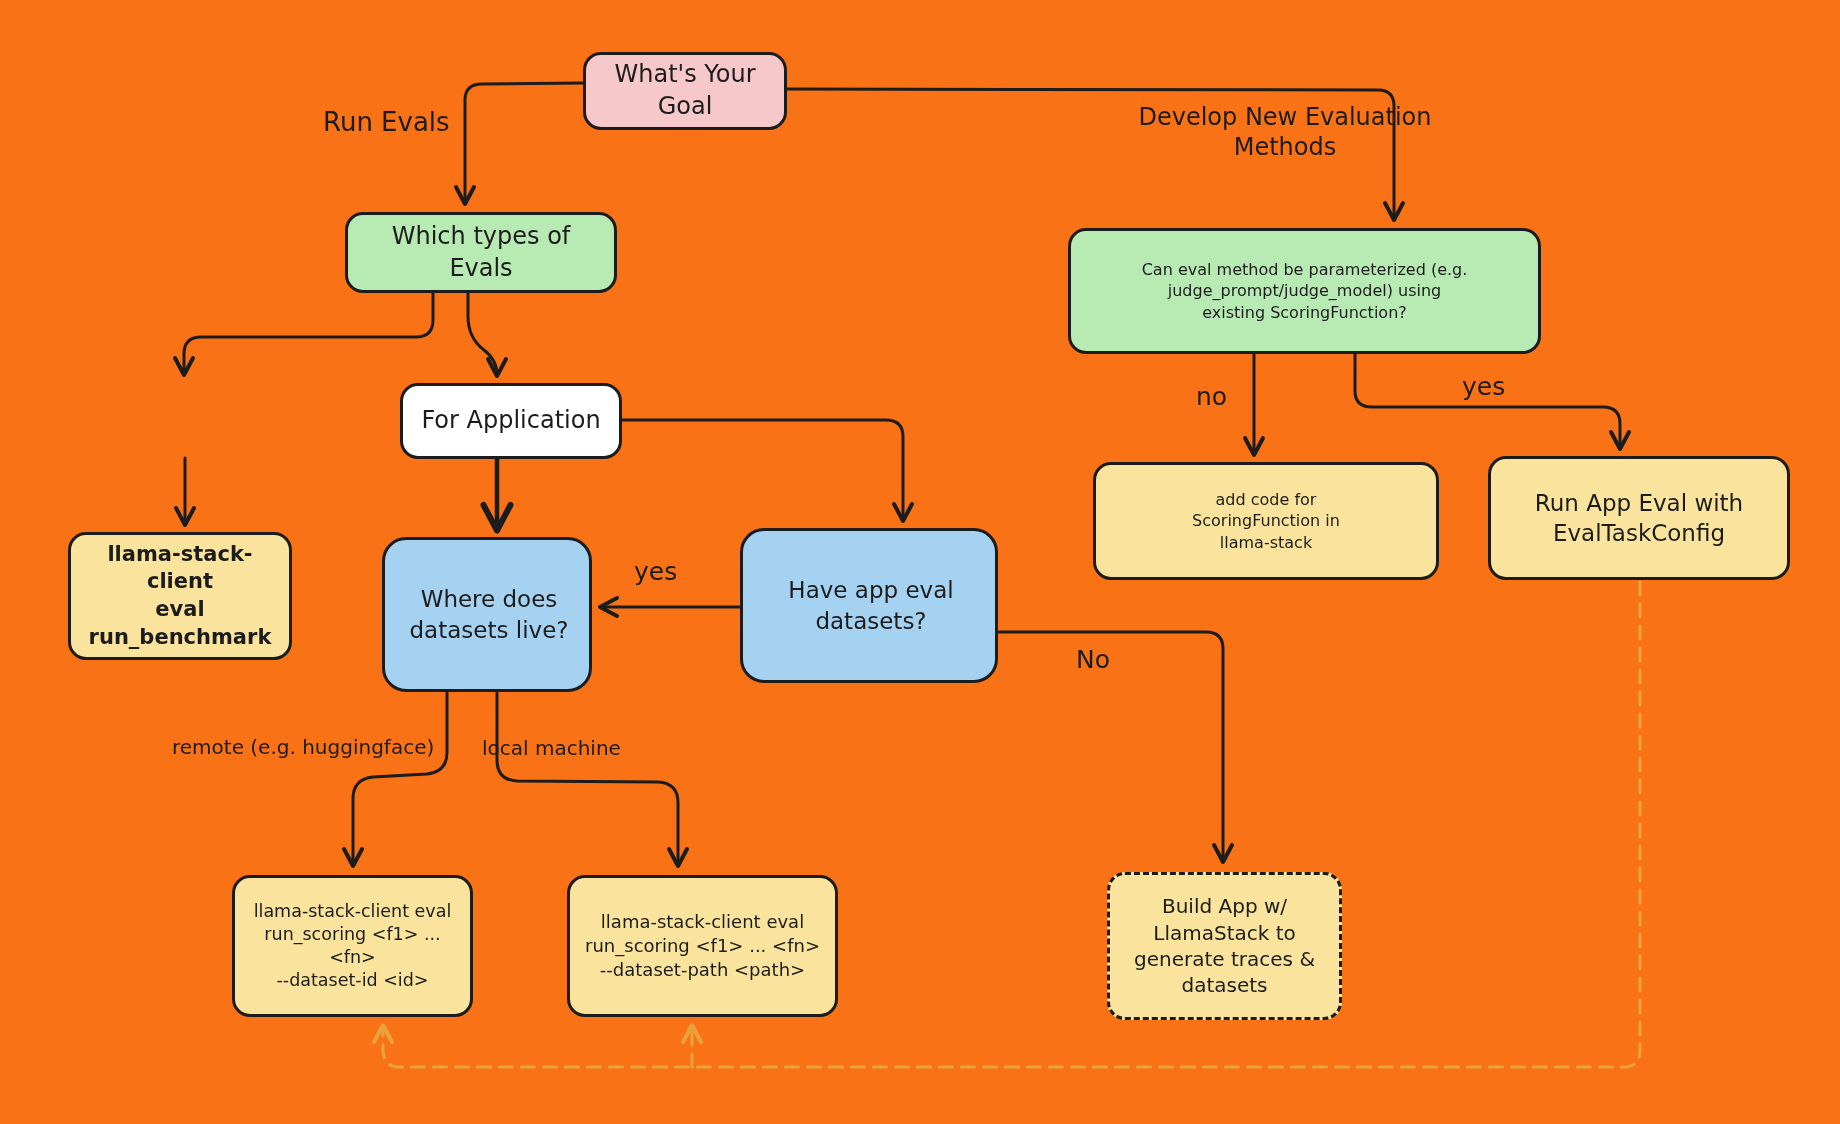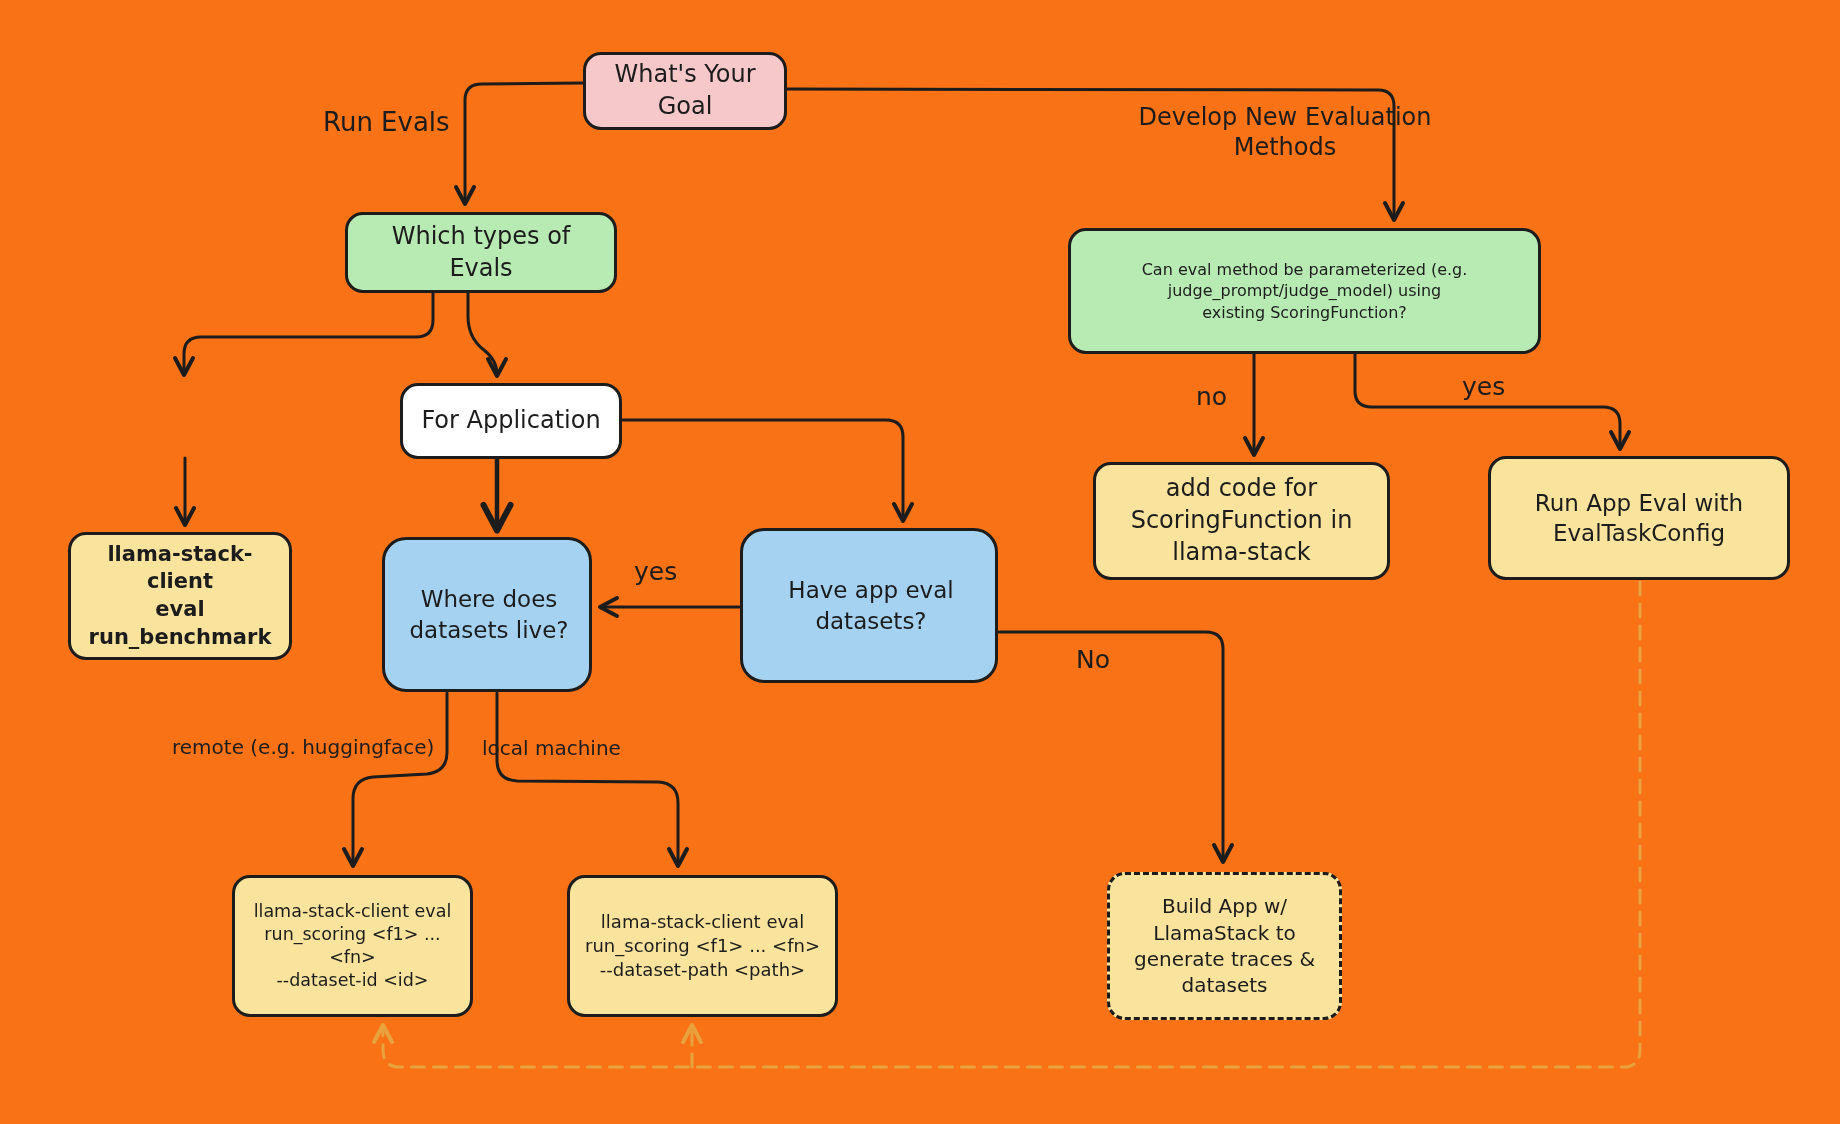--- a/index.html
+++ b/index.html
@@ -89,21 +89,21 @@
     <span>Have app eval
 datasets?</span>
   </div>
 
   <div class="node green" style="left:1068px;top:228px;width:473px;height:126px;font-size:16px;">
     <span>Can eval method be parameterized (e.g.
 judge_prompt/judge_model) using
 existing ScoringFunction?</span>
   </div>
 
-  <div class="node yellow" style="left:1093px;top:462px;width:297px;height:118px;font-size:24px;">
+  <div class="node yellow" style="left:1093px;top:462px;width:346px;height:118px;font-size:16px;">
     <span>add code for
 ScoringFunction in
 llama-stack</span>
   </div>
 
   <div class="node yellow" style="left:1488px;top:456px;width:302px;height:124px;">
     <span>Run App Eval with
 EvalTaskConfig</span>
   </div>
 

